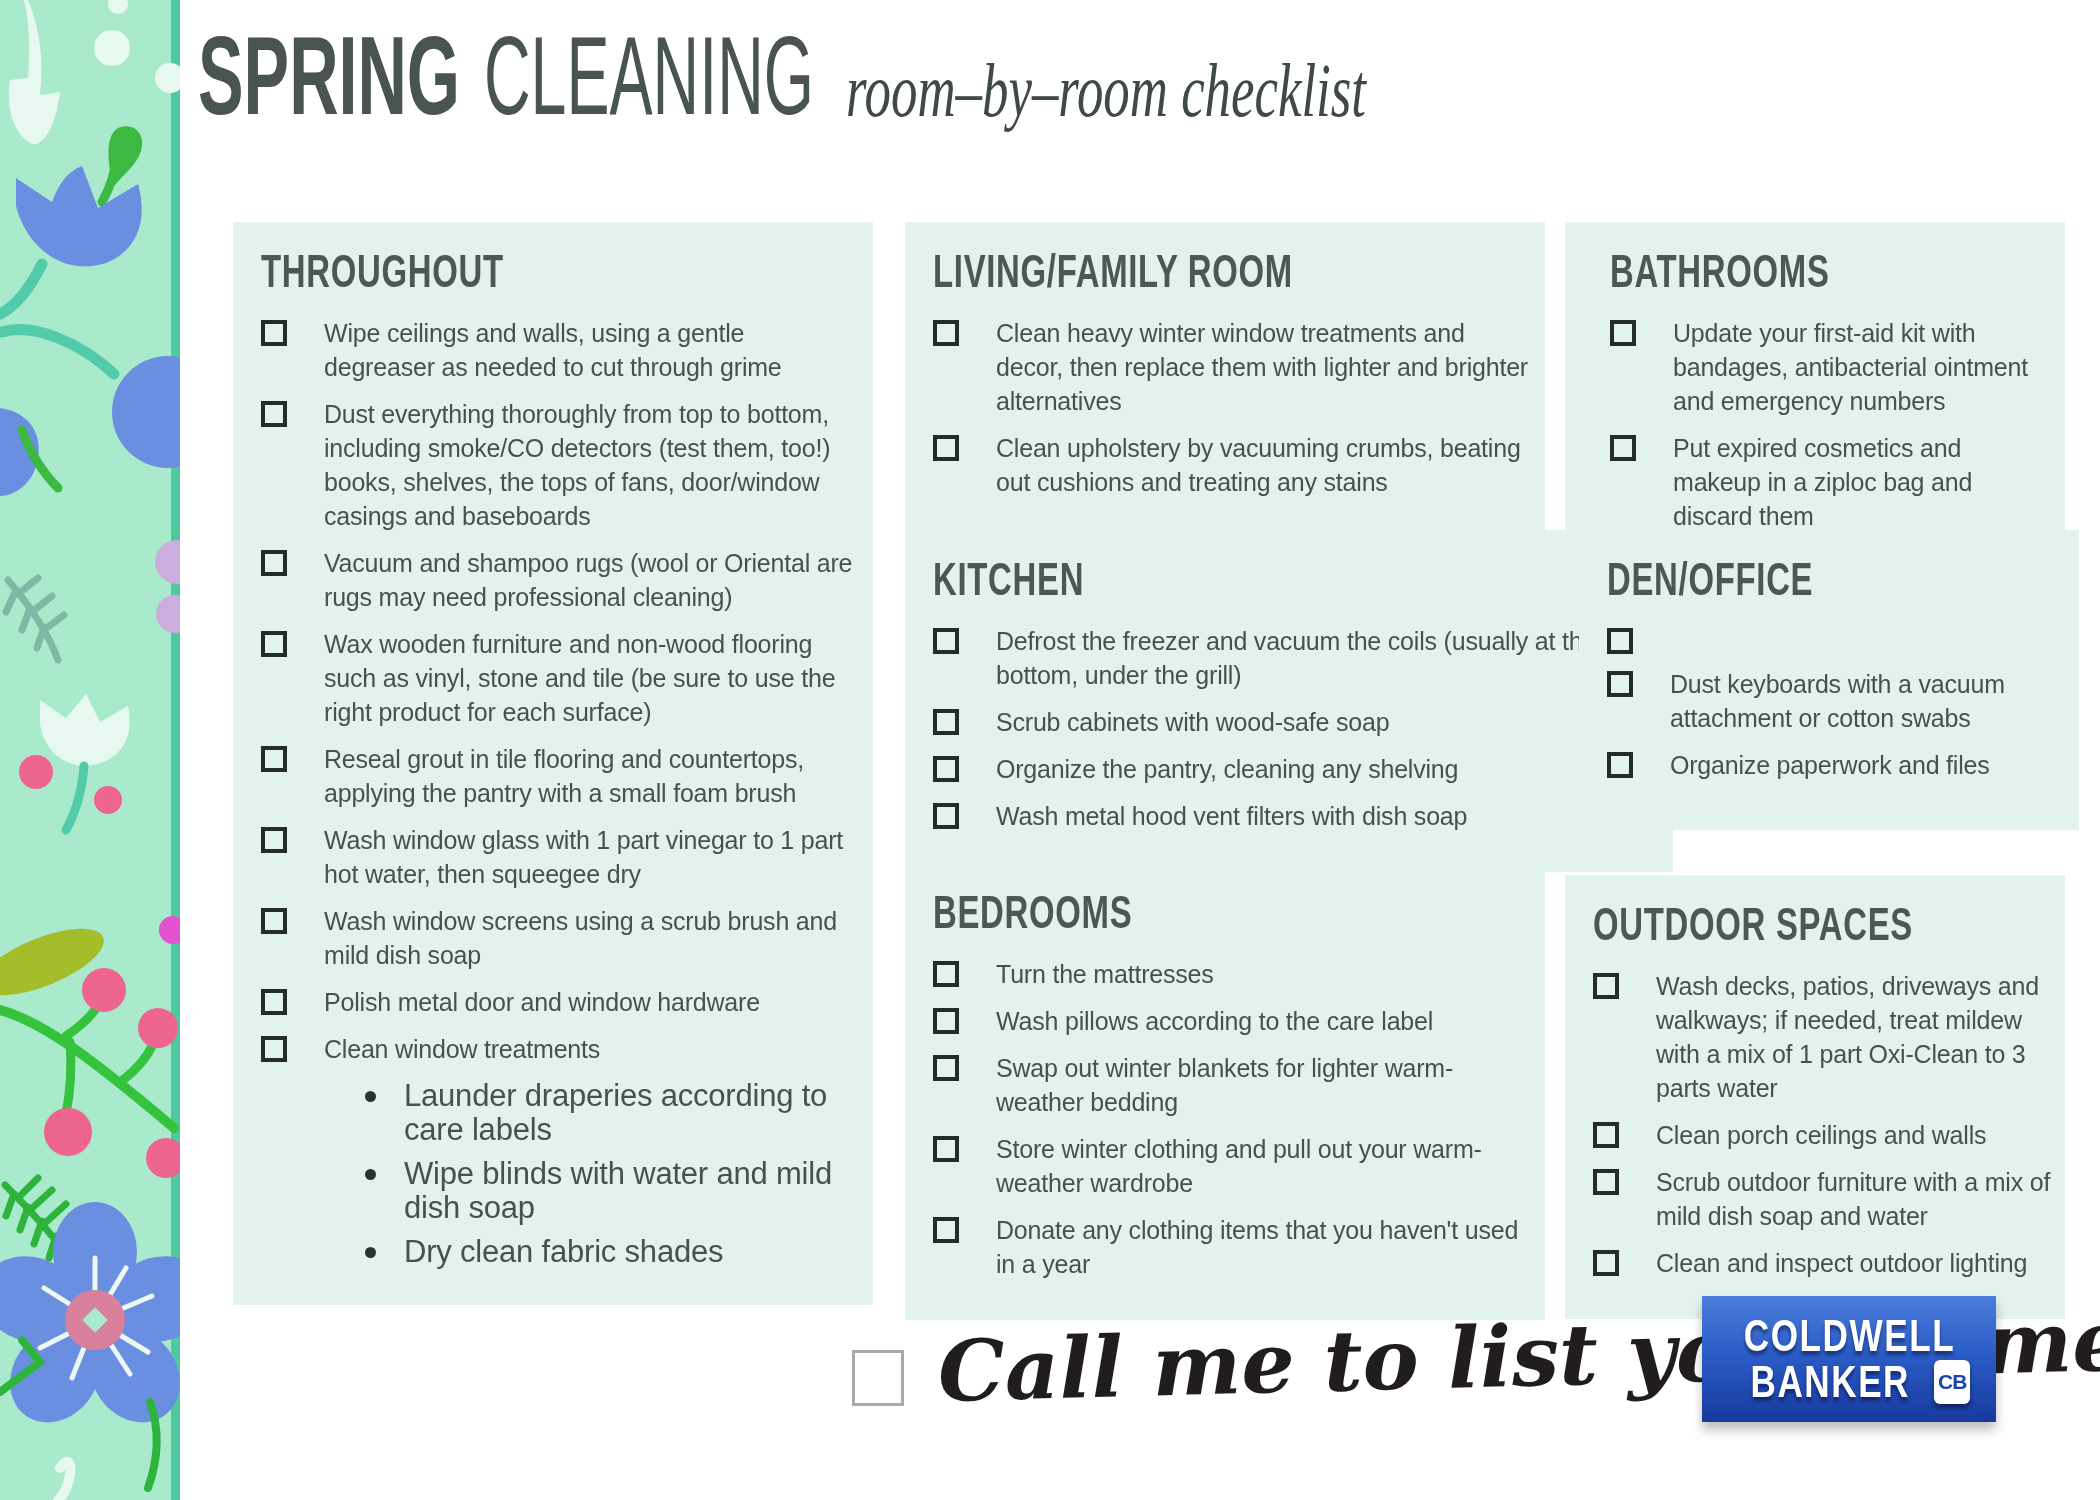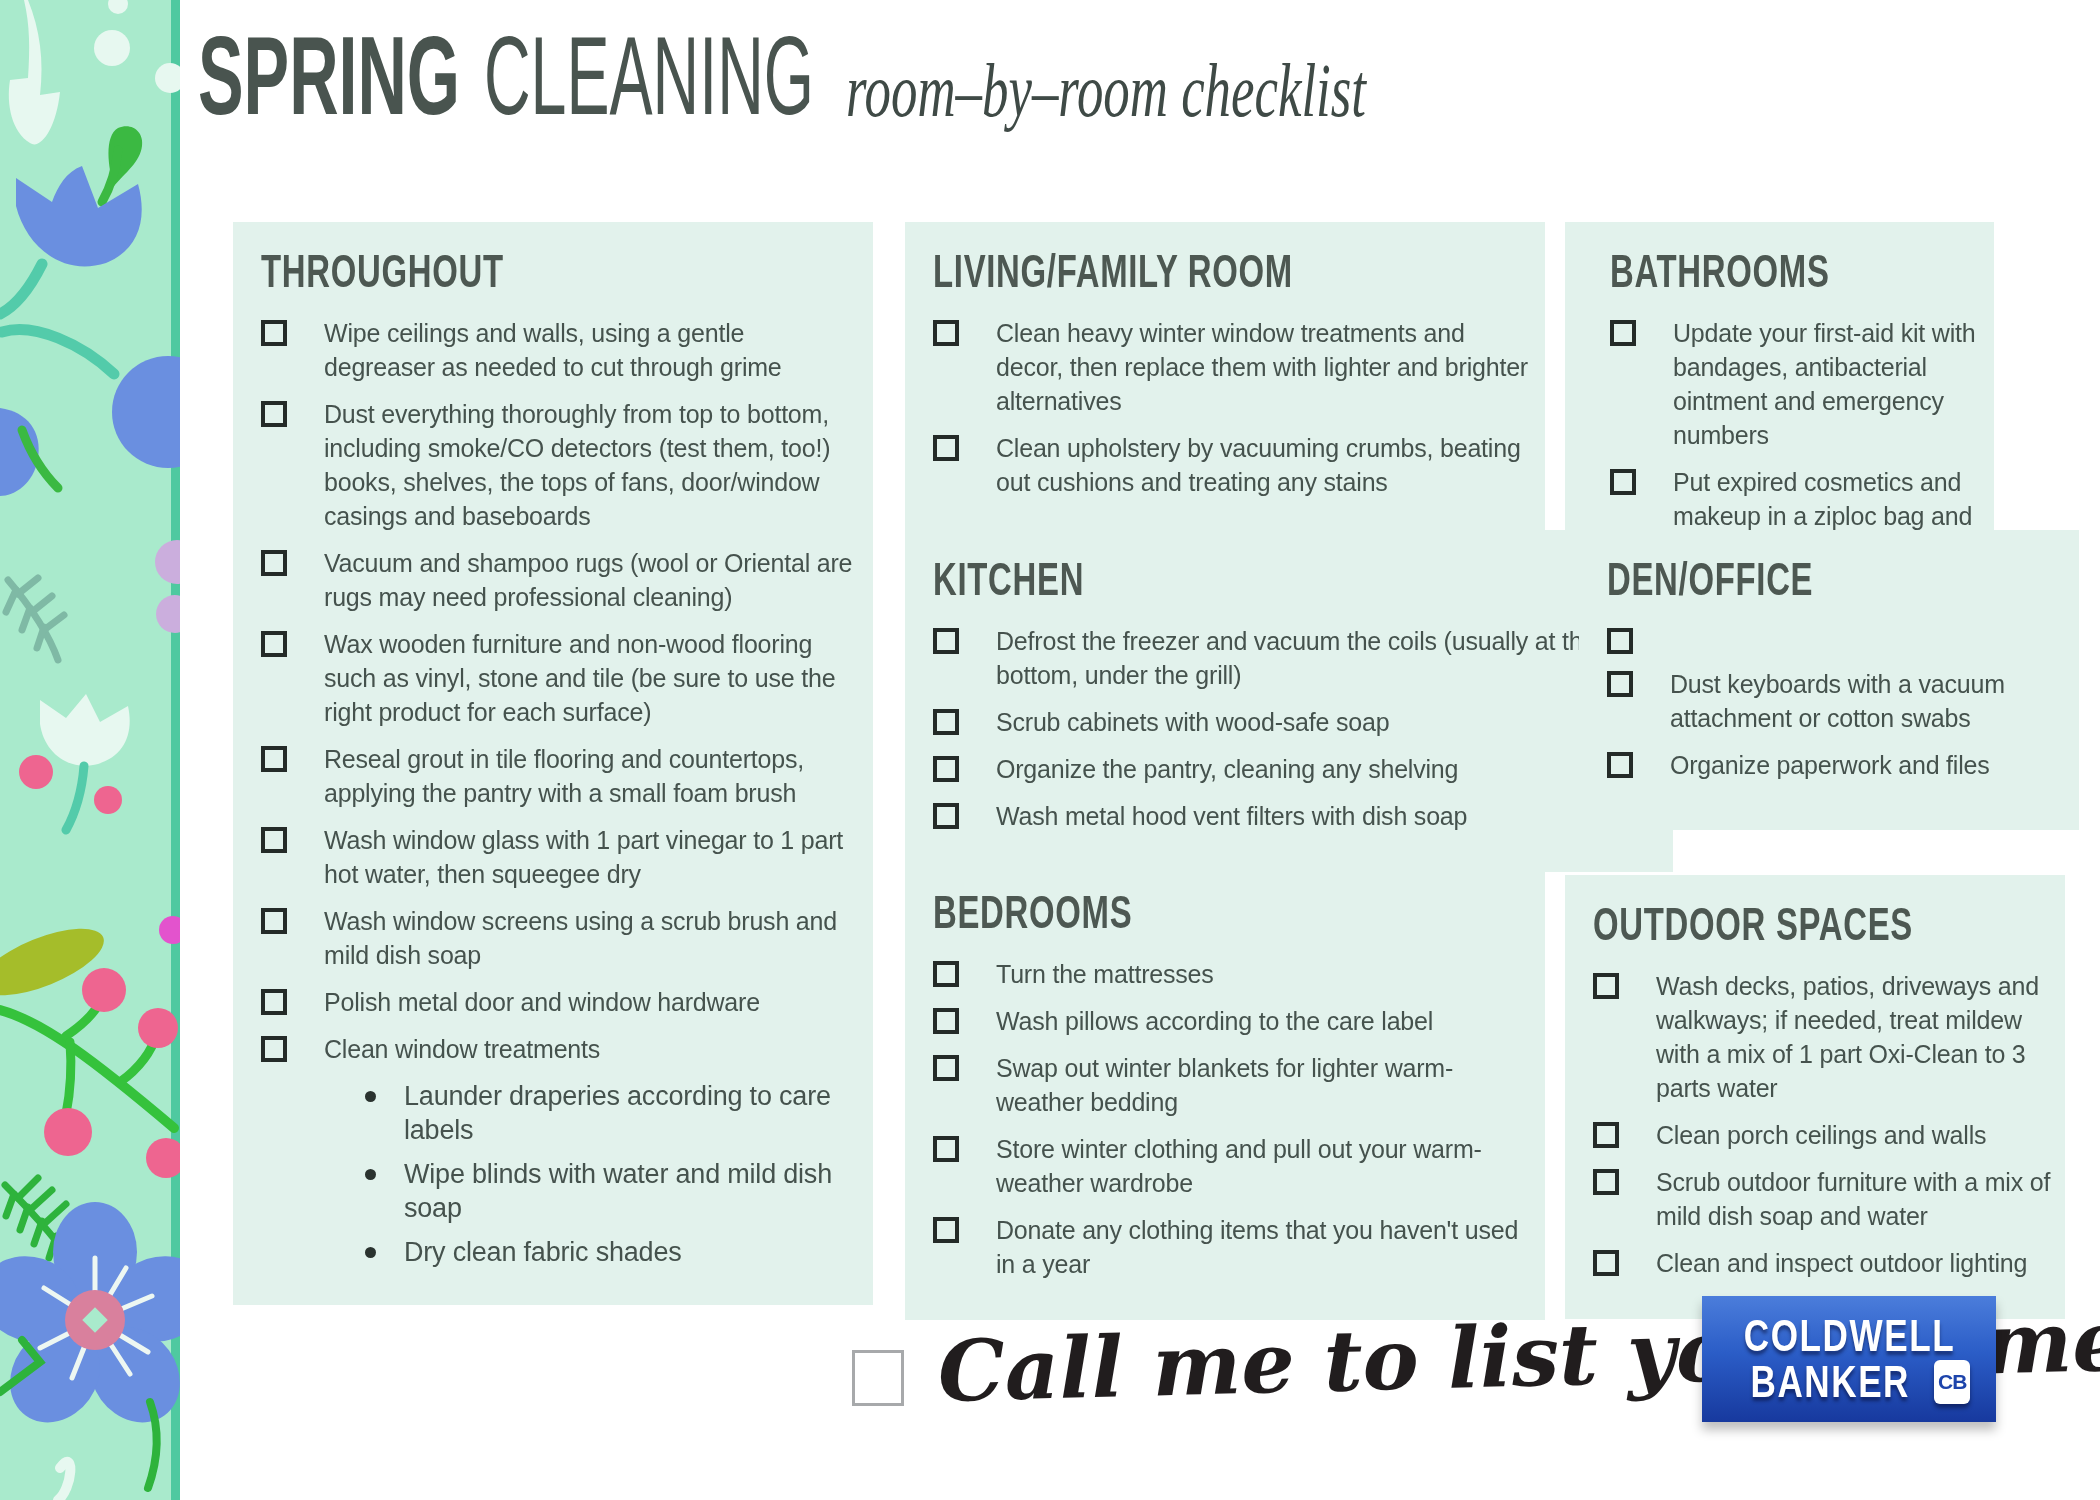--- a/index.html
+++ b/index.html
@@ -12,39 +12,39 @@
 
   
   .title-svg { position:absolute; left:198px; top:16px; width:1280px; height:135px; }
 
   
   .panel { position:absolute; background:#e2f2ec; padding:22px 12px 26px 28px; }
   #p-throughout { left:233px; top:222px; width:640px; min-height:991px; }
   #p-living     { left:905px; top:222px; width:640px; min-height:246px; }
   #p-kitchen    { left:905px; top:530px; width:768px; min-height:293px; }
   #p-bedrooms   { left:905px; top:863px; width:640px; min-height:392px; }
-  #p-bathrooms  { left:1565px; top:222px; width:429px; min-height:268px;padding-left:45px; }
+  #p-bathrooms  { left:1565px; top:222px; width:500px; min-height:268px;padding-left:45px; }
   #p-den        { left:1565px; top:530px; width:500px; min-height:300px;margin-left:14px; }
   #p-outdoor    { left:1565px; top:875px; width:500px; min-height:385px; }
 
   .section-title { margin:2px 0 18px 0; line-height:50px; height:52px; white-space:nowrap; }
   .section-title span {
     display:inline-block; font-size:47px; font-weight:700; color:#4d5852;
     letter-spacing:1px; transform:scaleX(.70); transform-origin:0 50%; white-space:nowrap;
   }
 
   .check-item { display:flex; gap:37px; margin-bottom:13px; }
   .checkbox {
     flex:0 0 auto; width:26px; height:26px; margin-top:4px;
     border:4px solid #242b28; background:transparent;
   }
   .check-text { font-size:25px; line-height:34px; color:#45524d; letter-spacing:-0.2px; }
   .sub-item { display:flex; gap:28px; margin:0 0 10px 104px; }
   .dot { flex:0 0 auto; width:11px; height:11px; border-radius:50%; background:#2a332f; margin-top:12px; }
-  .sub-text { font-size:27px; line-height:34px; color:#45524d; letter-spacing:-0.2px; }
+  .sub-text { font-size:31px; line-height:34px; color:#45524d; letter-spacing:-0.2px; }
 
   
   .cta { position:absolute; left:852px; top:1322px; display:flex; align-items:flex-start; }
   .cta-checkbox { width:52px; height:56px; border:3px solid #a7a9ab; background:#ffffff; margin-top:28px; }
   .cta-text {
     font-family:"DejaVu Serif", serif; font-style:italic; font-weight:700;
     font-size:84px; color:#211d1e; margin-left:34px; white-space:nowrap;
     transform:rotate(-1.5deg); transform-origin:0 50%;
   }
 

